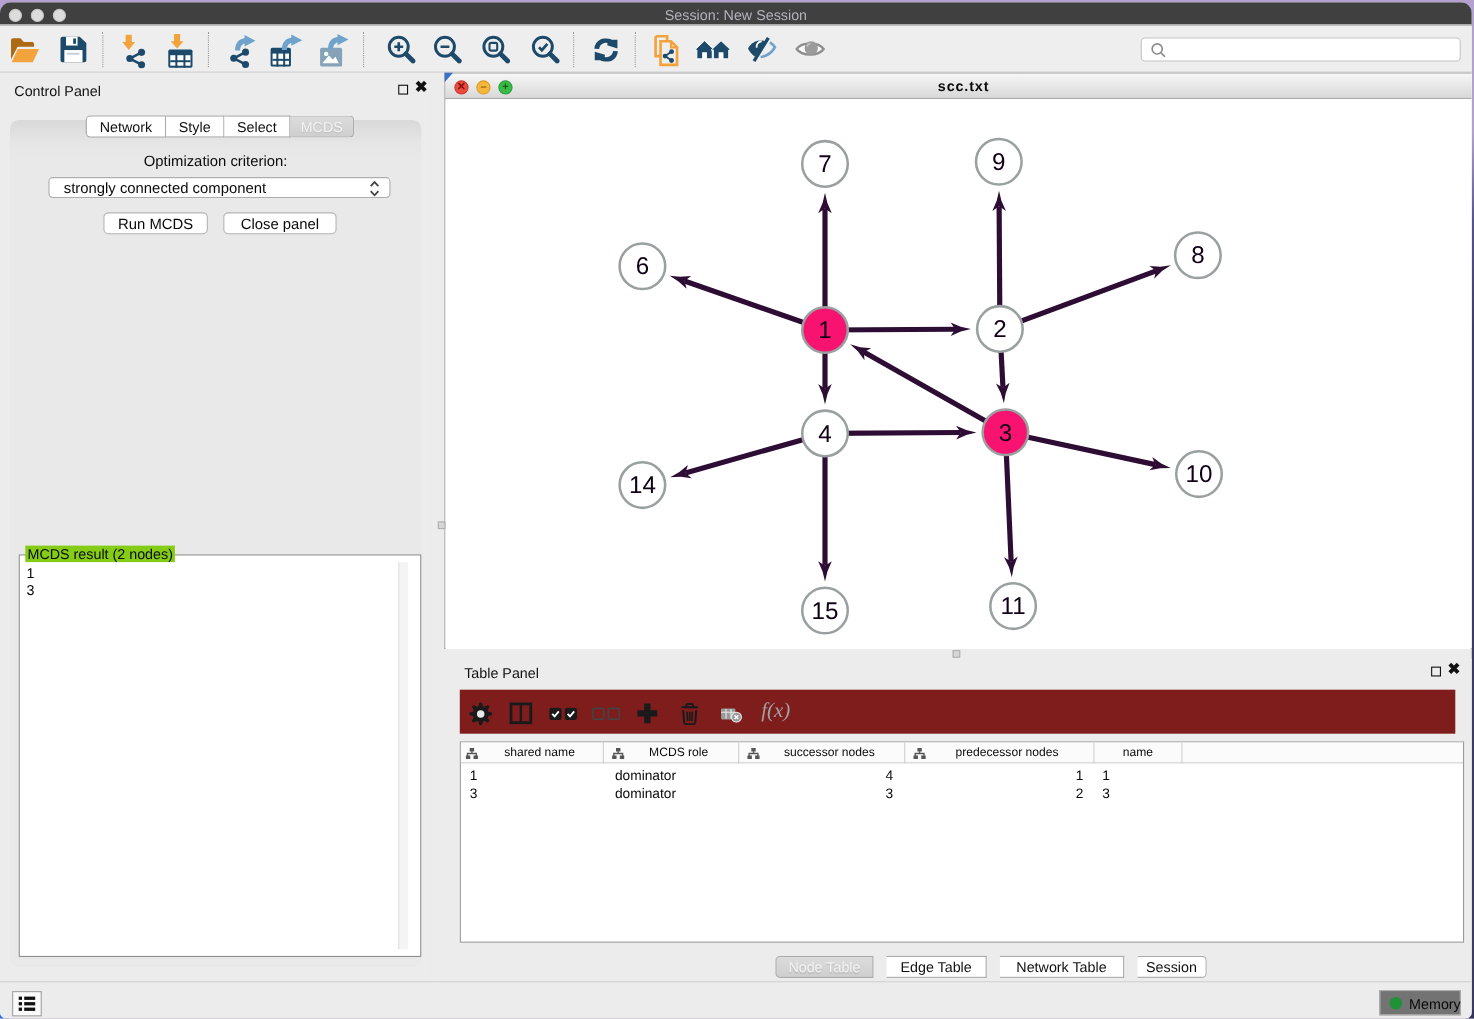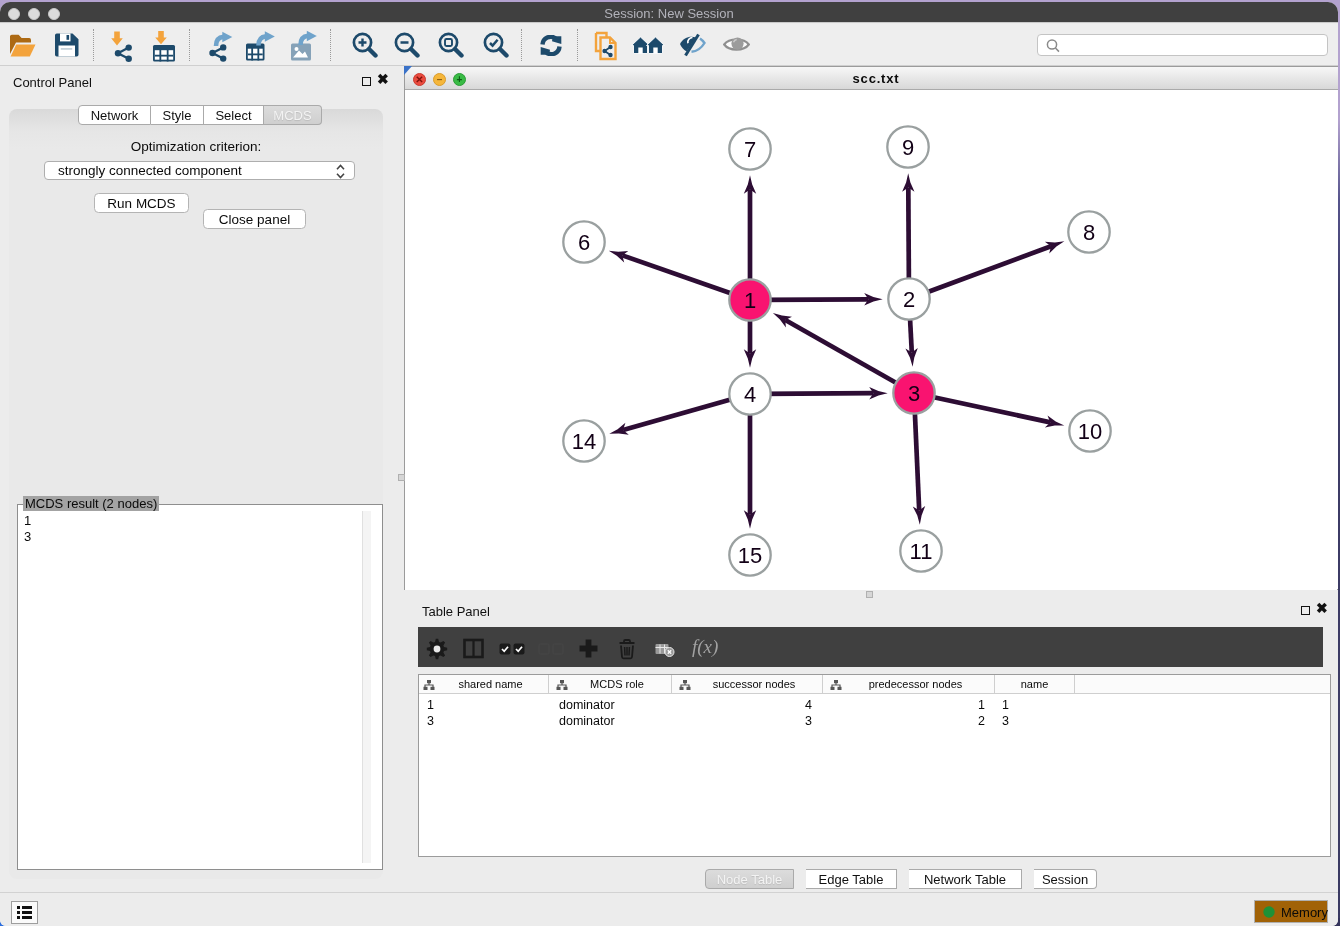--- a/index.html
+++ b/index.html
@@ -40,57 +40,57 @@
 .tab.last { border-radius:0 4px 4px 0; }
 .tab.sel { background:linear-gradient(#dcdcdc,#cfcfcf); color:#f3f3f3;
   text-shadow:0 1px 1px #bbb; }
 #optlabel { position:absolute; left:0; top:72px; width:392px; text-align:center; font-size:13.5px; color:#0a0a0a; }
 #dropdown { position:absolute; left:44px; top:94px; width:311px; height:19px; background:#fff;
   border:1px solid #aeaeae; border-radius:4px; font-size:13.5px; color:#0a0a0a; padding:1px 0 0 13px; }
 .btn { position:absolute; top:126px; height:20px; background:#fff; border:1px solid #b4b4b4;
   border-radius:4.5px; font-size:13.5px; color:#0a0a0a; text-align:center; line-height:19px; }
 #mcdsbox { position:absolute; left:17px; top:437px; width:366px; height:366px; background:#fff;
   border:1px solid #8e8e8e; }
-#mcdslabel { position:absolute; left:23px; top:429px; background:#a3a3a3; font-size:13px;
+#mcdslabel { position:absolute; left:23px; top:429px; background:#84cc16; font-size:13px;
   color:#0a0a0a; padding:0 2px; }
 #mcdsvals { position:absolute; left:24px; top:446px; font-size:13px; color:#0a0a0a; line-height:16px; }
 #mcdsscroll { position:absolute; right:11px; top:6px; width:9px; height:352px; background:#f4f4f4;
   border-left:1px solid #e0e0e0; }
 
 #netframe { position:absolute; left:404px; top:64px; width:934px; height:524px;
   border:1px solid #9b9b9b; border-right:none; background:#fff; }
 #nettitle { position:absolute; left:0; top:0; width:933px; height:23px;
   background:linear-gradient(#f7f7f7,#d8d8d8); border-bottom:1px solid #aaa; }
 #nettitle .t { position:absolute; width:100%; text-align:center; top:4px; font-size:13px;
   color:#0a0a0a; font-weight:bold; letter-spacing:0.8px; padding-left:9px; }
 .light { position:absolute; top:6px; width:13px; height:13px; border-radius:50%;
   text-align:center; line-height:12px; font-size:10px; font-weight:bold; }
 #netcontent { position:absolute; left:0; top:24px; width:932px; height:499px; background:#fff; overflow:hidden; }
 
 .knob { position:absolute; width:7px; height:7px; background:#d6d6d6; border:1px solid #b0b0b0; }
 
 #tpanel { position:absolute; left:404px; top:597px; width:934px; height:293px; background:#ececec; }
 #tpanel-title { position:absolute; left:18px; top:5px; font-size:13px; color:#111; }
-#ttoolbar { position:absolute; left:14px; top:28px; width:905px; height:40px; background:#404040; }
+#ttoolbar { position:absolute; left:14px; top:28px; width:905px; height:40px; background:#7f1d1d; }
 #ttable { position:absolute; left:14px; top:75px; width:913px; height:183px; background:#fff;
   border:1px solid #9b9b9b; }
 #thead { position:absolute; left:0; top:0; height:19px; width:911px; background:#fbfbfb;
   border-bottom:1px solid #cfcfcf; }
 .th { position:absolute; top:0; height:19px; border-right:1px solid #cfcfcf; font-size:11px;
   color:#0a0a0a; text-align:center; line-height:19px; }
 .hicon { position:absolute; top:5px; }
 .cell { position:absolute; font-size:12.5px; color:#0a0a0a; }
 .btab { height:20px; font-size:13px; color:#111; background:#fff; border:1px solid #aaa;
   border-left:none; text-align:center; line-height:19px;margin-left:12px; }
 
 #statusbar { position:absolute; left:0; top:890px; width:1338px; height:34px; background:#ececec;
   border-top:1px solid #d2d2d2; }
 #listbtn { position:absolute; left:11px; top:8px; width:27px; height:23px; background:#fafafa;
   border:1px solid #9e9e9e; }
-#membtn { position:absolute; left:1254px; top:7px; width:74px; height:23px; background:#a16207;
+#membtn { position:absolute; left:1254px; top:7px; width:74px; height:23px; background:#737373;
   border:1px solid #b0b0b0; font-size:13px; color:#0a0a0a;text-align:center; }
 </style>
 </head>
 <body>
 <div id="bgright"></div>
 <div id="bgbl"></div>
 <div id="bgbr"></div>
 <div id="win">
   <div id="titlebar">
     <div class="tl" style="left:8px"></div>
@@ -225,21 +225,21 @@
       <div class="tab last sel" style="width:58px">MCDS</div>
     </div>
     <div id="tabzone"></div>
     <div id="optlabel">Optimization criterion:</div>
     <div id="dropdown">strongly connected component
       <svg width="11" height="15" style="position:absolute; right:8px; top:2px" viewBox="0 0 11 15">
           <path d="M2 5.2 L5.5 1.5 L9 5.2 M2 9.8 L5.5 13.5 L9 9.8" stroke="#444" stroke-width="1.6" fill="none"></path>
         </svg>
     </div>
     <div class="btn" style="left:94px; width:95px;">Run MCDS</div>
-    <div class="btn" style="left:203px; width:103px;margin-top:16px;">Close panel</div>
+    <div class="btn" style="left:203px; width:103px;">Close panel</div>
     <div id="mcdsbox">
         <div id="mcdsscroll"></div>
       </div>
     <div id="mcdslabel">MCDS result (2 nodes)</div>
     <div id="mcdsvals">1<br>3</div>
   </div>
 
   <div id="netframe">
       <svg style="position:absolute;left:-1px;top:-1px;z-index:3" width="8" height="9" viewBox="0 0 8 9">
         <path d="M0 0 L8 0 L0 9 Z" fill="#3a72c8"></path>

